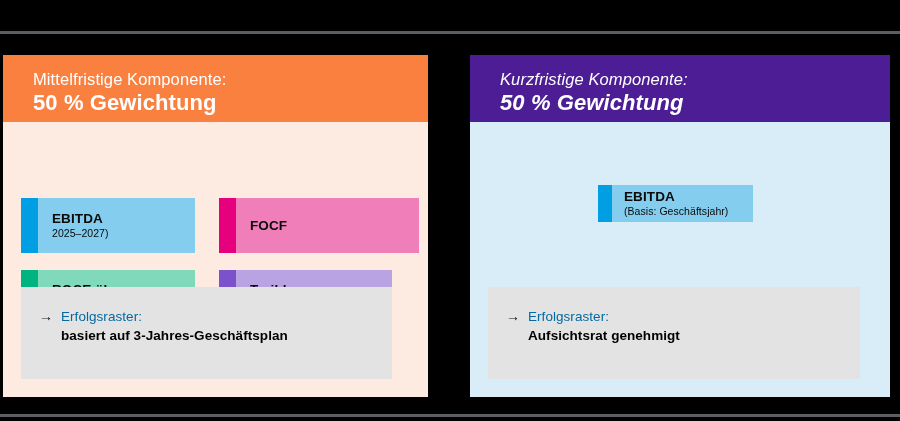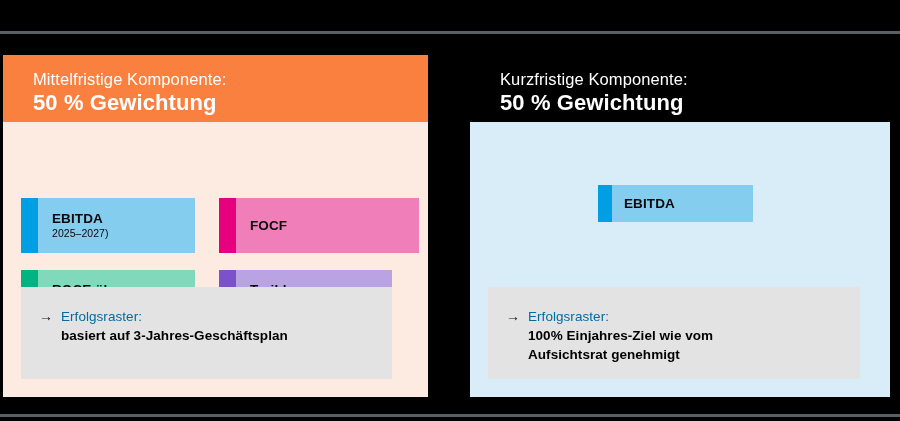--- a/index.html
+++ b/index.html
@@ -41,21 +41,21 @@
 
   .panel-header {
     position: absolute;
     left: 0; top: 0;
     width: 100%;
     height: 67px;
     box-sizing: border-box;
     padding: 13px 0 0 30px;
   }
   .panel-left  .panel-header { background: #FA8040; }
-  .panel-right .panel-header { background: #000000; }
+  .panel-right .panel-header { background: #4c1d95; font-style: italic; }
 
   .header-line1 {
     color: #ffffff;
     font-size: 16.5px;
     line-height: 23px;
     font-weight: 400;
     letter-spacing: 0.1px;
   }
   .header-line2 {
     color: #ffffff;
@@ -201,27 +201,27 @@
 
     <div class="panel-header">
       <div class="header-line1">Kurzfristige Komponente:</div>
       <div class="header-line2">50 % Gewichtung</div>
     </div>
 
     <div class="kpi kpi-ebitda-r" style="background:#85CDEF">
       <div class="kpi-accent" style="background:#009EE2"></div>
       <div class="kpi-body">
         <div class="kpi-title">EBITDA</div>
+        <div class="kpi-sub">(Basis: Geschäftsjahr)</div>
       </div>
     </div>
 
     <div class="callout callout-right">
       <span class="callout-arrow">→</span>
       <span class="callout-text">
         <span class="callout-lead">Erfolgsraster:</span>
-        <span class="callout-strong" style="display:block">100% Einjahres-Ziel wie vom</span>
         <span class="callout-strong" style="display:block">Aufsichtsrat genehmigt</span>
       </span>
     </div>
 
   </div>
 
 </div>
 
 </body></html>

